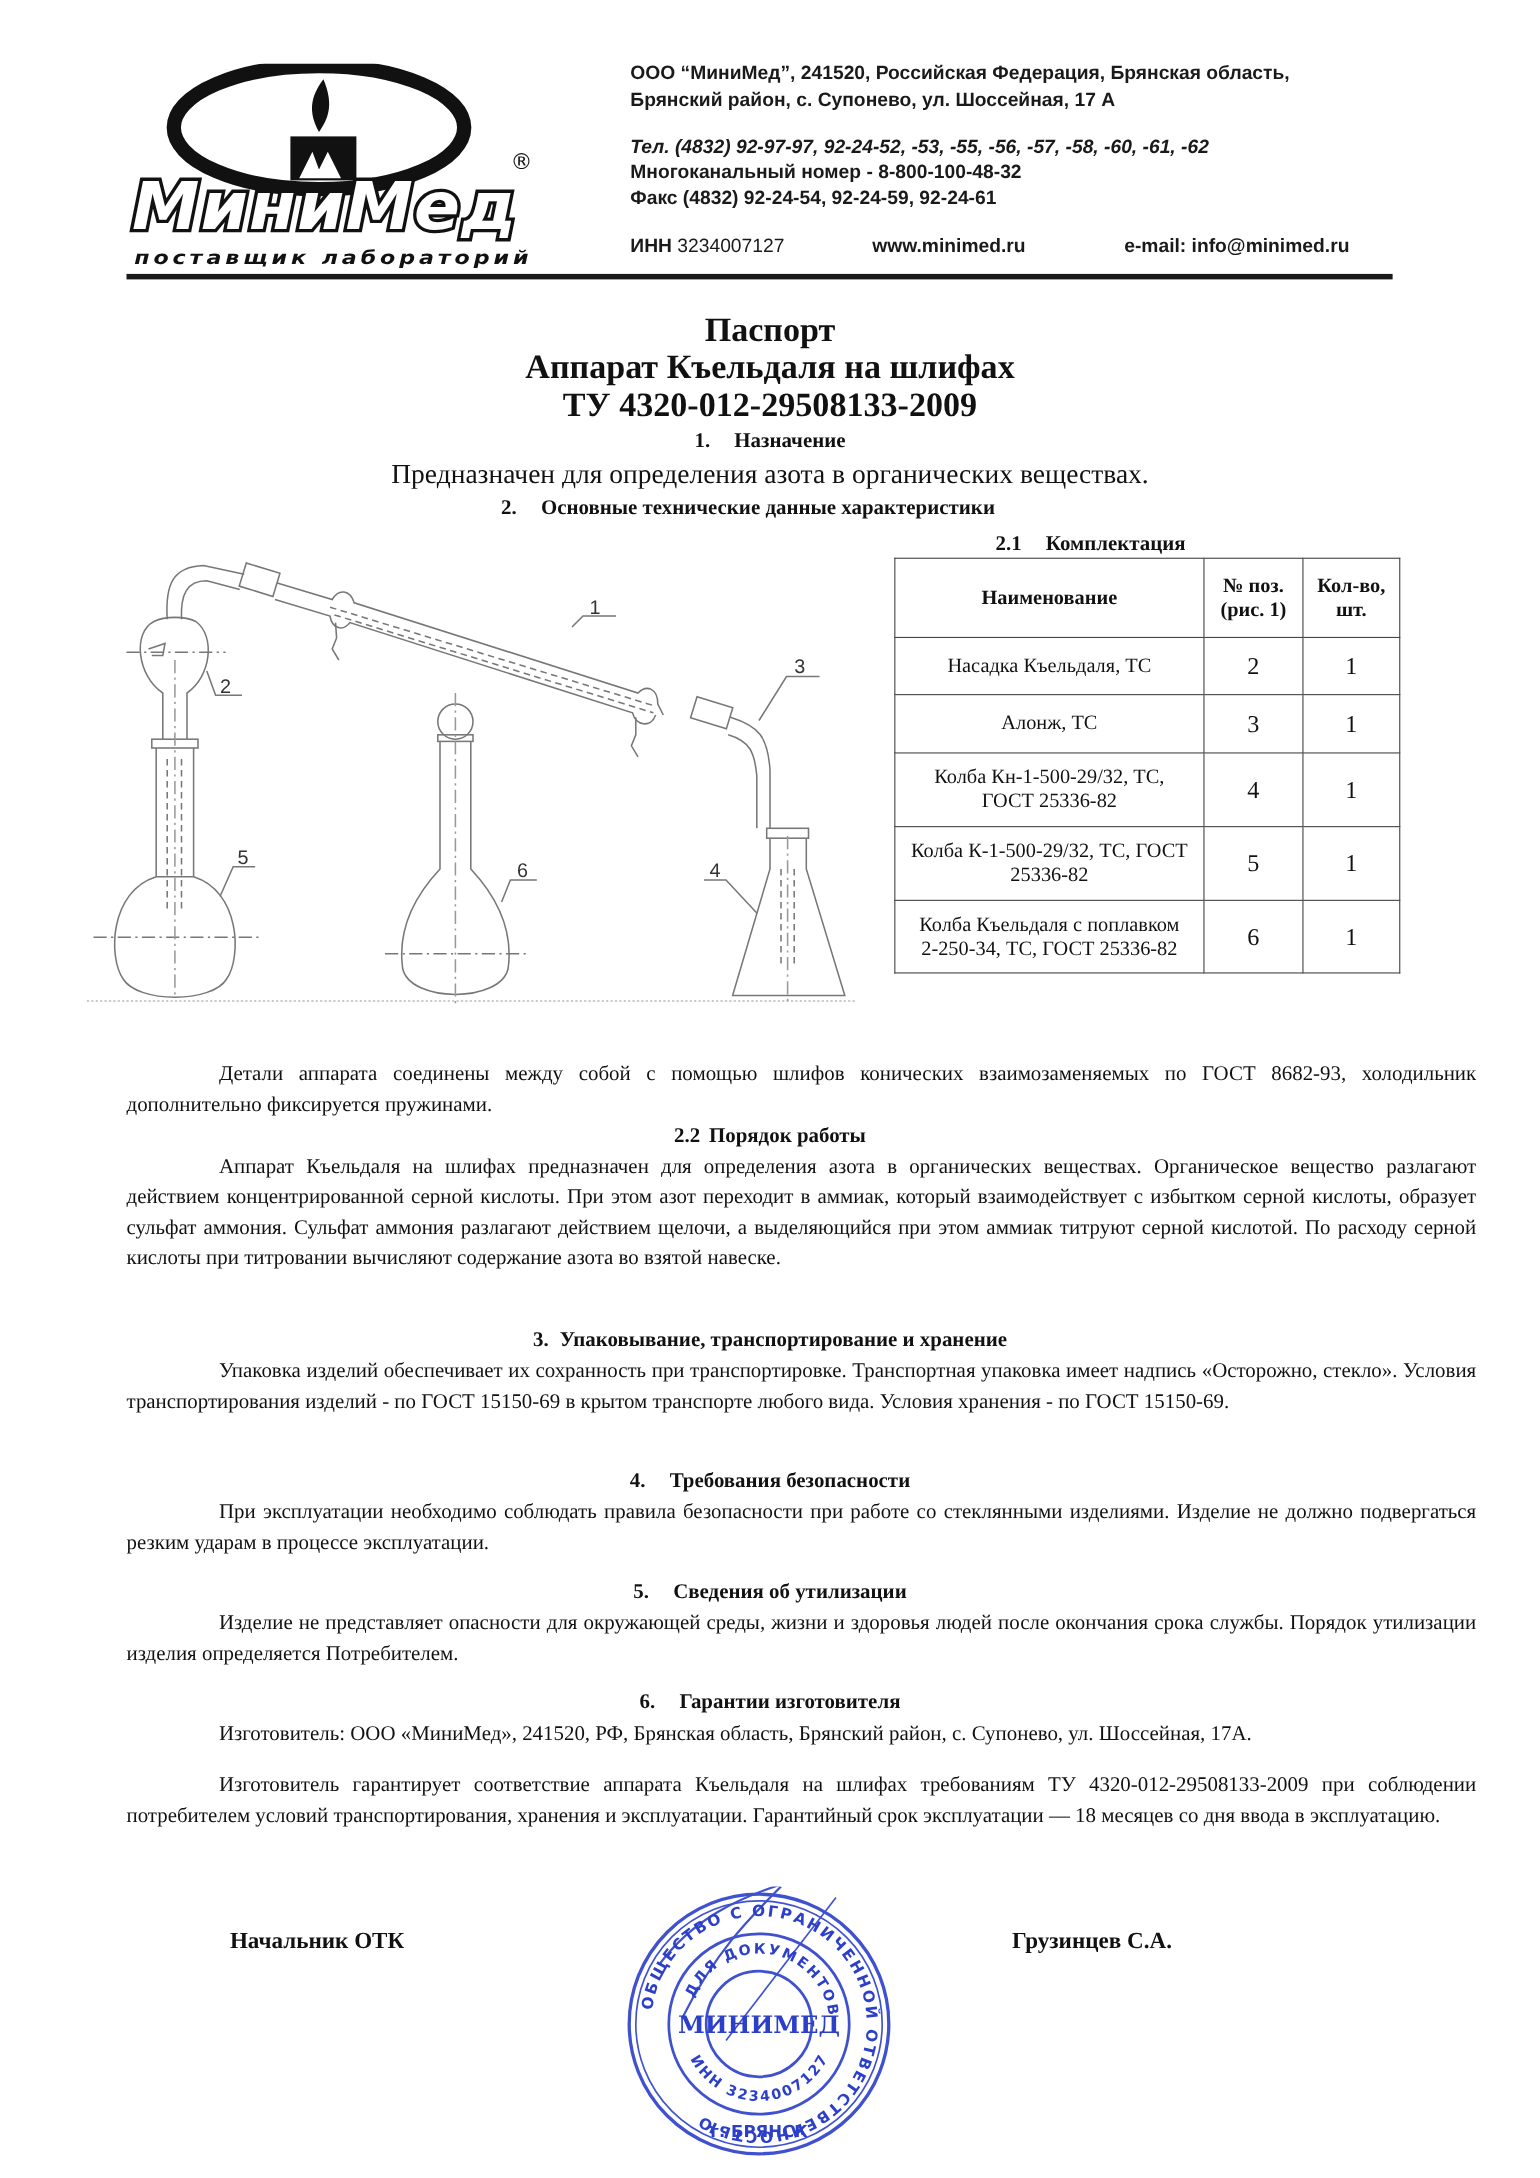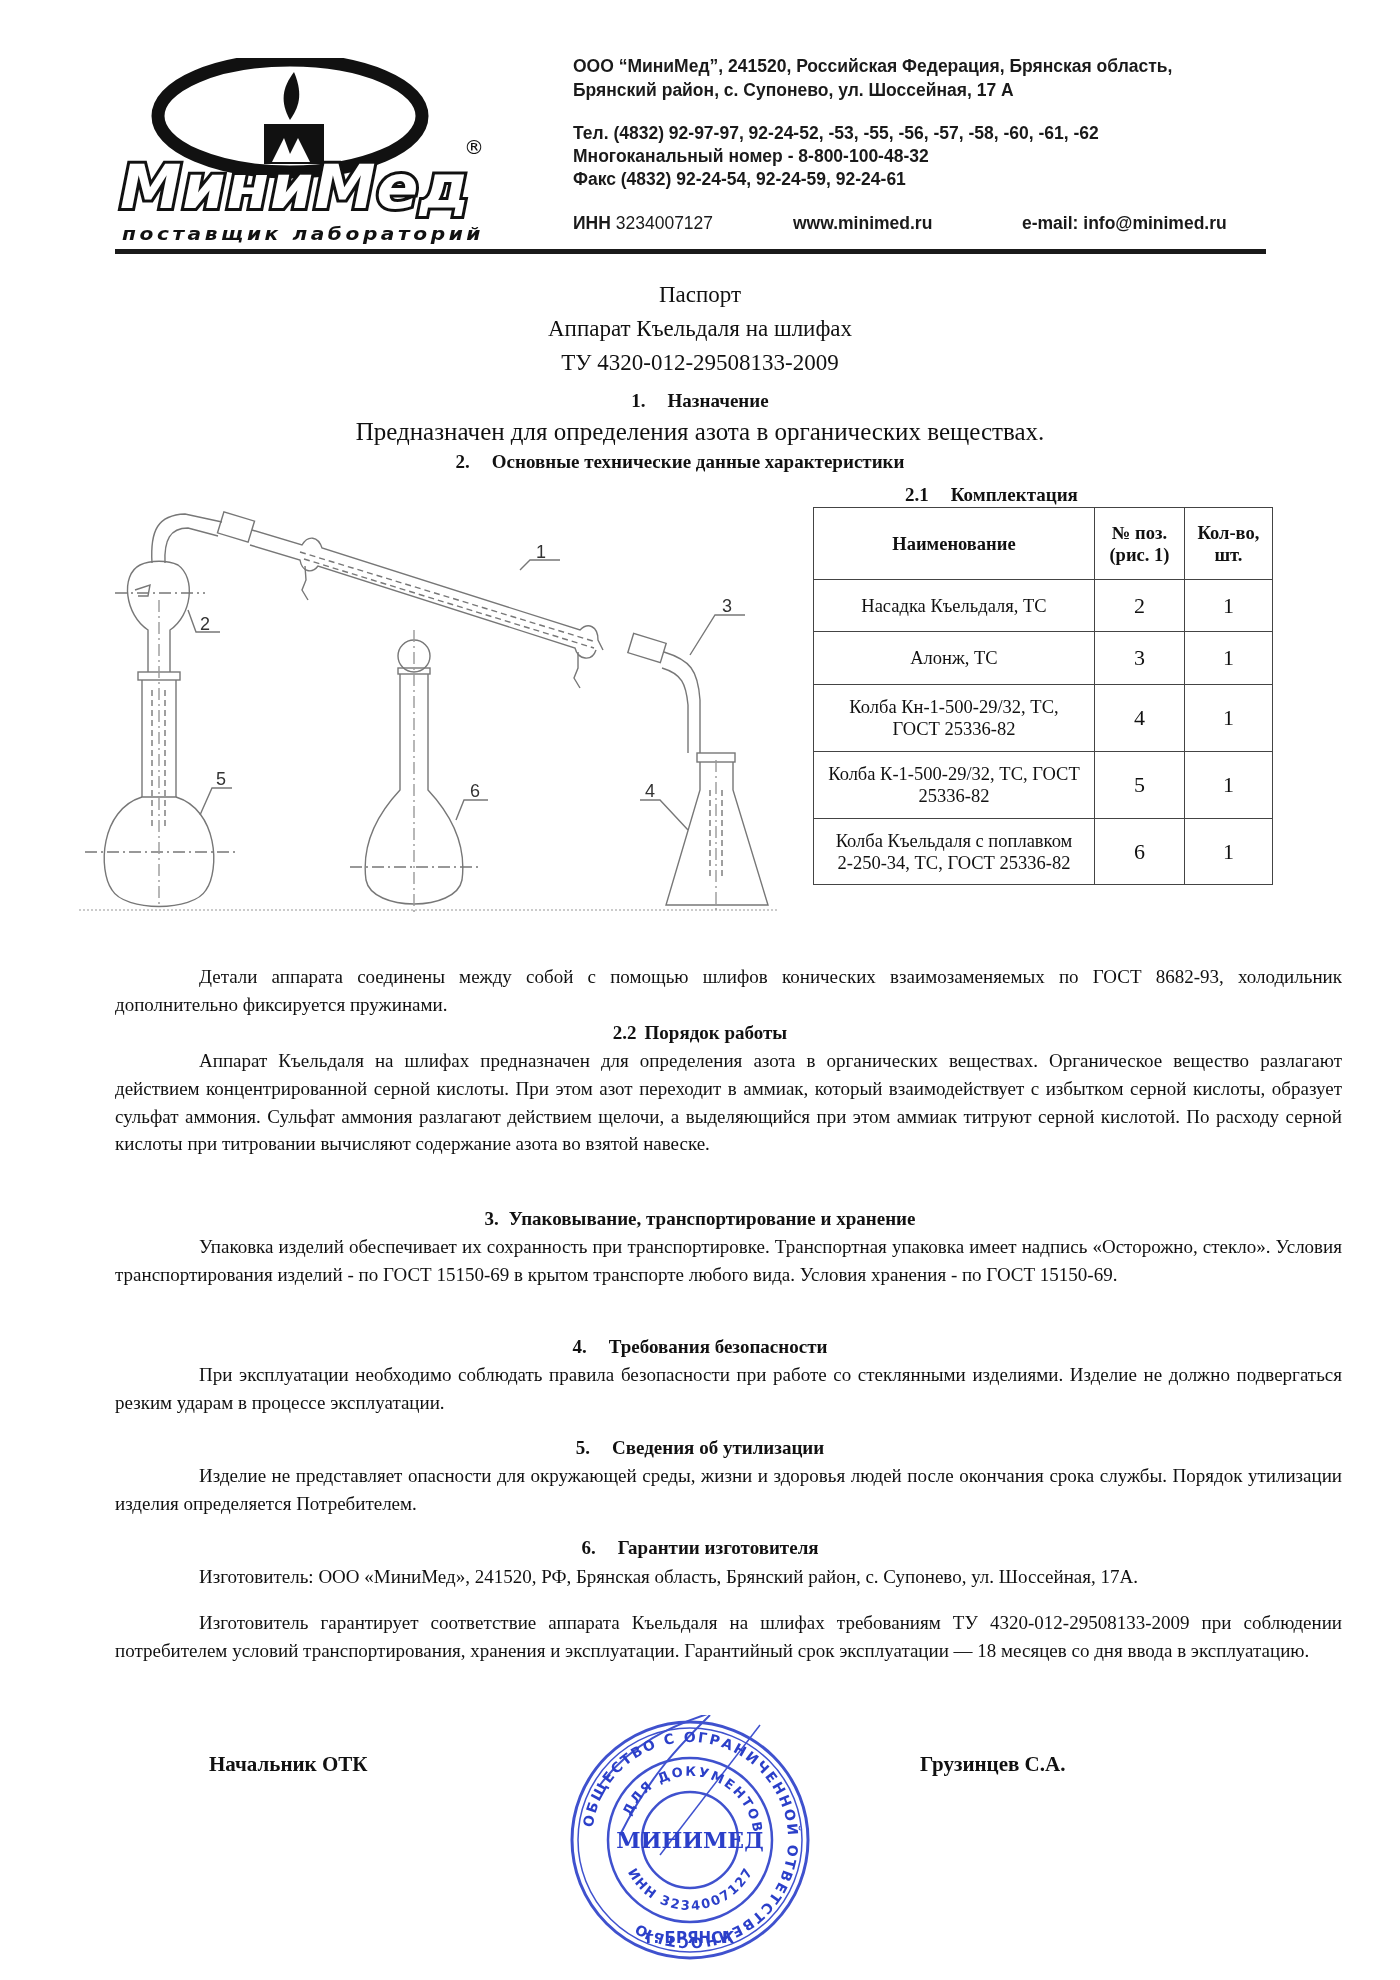--- a/index.html
+++ b/index.html
@@ -7,21 +7,21 @@
   .abs { position: absolute; }
   .serif { font-family: "Liberation Serif", serif; }
 
   
   .hdr-line { position: absolute; left: 573px; font-family: "Liberation Sans", sans-serif; font-weight: bold; font-size: 17.5px; color: #1a1a1a; white-space: nowrap; }
   .hdr-line .norm { font-weight: normal; }
   .rule { position: absolute; left: 115px; top: 249px; width: 1151px; height: 5px; background: #1a1a1a; }
 
   
   .center { position: absolute; left: 0; width: 1400px; text-align: center; font-family: "Liberation Serif", serif; white-space: nowrap; }
-  .title { font-weight: normal; font-size: 23px; }
+  .title { font-weight: bold; font-size: 31px; }
   .sec { font-weight: bold; font-size: 19px; }
   .sec .num { display: inline-block; margin-right: 22px; }
 
   
   .para { position: absolute; left: 115px; width: 1227px; font-family: "Liberation Serif", serif; font-size: 19px; line-height: 27.8px; text-align: justify; color: #111; }
   .para .ind { display: inline-block; width: 84px; }
 
   
   table.kit { position: absolute; left: 813px; top: 507px; width: 460px; border-collapse: collapse; font-family: "Liberation Serif", serif; }
   table.kit td, table.kit th { border: 1.6px solid #444; text-align: center; vertical-align: middle; padding: 0 4px; }
@@ -45,21 +45,21 @@
     <path d="M160 104 L172 80 L178 96 L186 80 L198 104 Z" fill="#fff"></path>
 
     <text x="8" y="150" style="font-family:'DejaVu Sans',sans-serif; font-weight:bold; font-size:60px; font-style:italic; letter-spacing:1px;" fill="#fff" stroke="#111" stroke-width="6" paint-order="stroke" textLength="350" lengthAdjust="spacingAndGlyphs">МиниМед</text>
     <text x="352" y="96" style="font-family:'DejaVu Sans',sans-serif; font-size:20px;" fill="#111">®</text>
     <text x="10" y="182" style="font-family:'DejaVu Sans',sans-serif; font-weight:bold; font-style:italic; font-size:17px; letter-spacing:3px;" fill="#111" textLength="362" lengthAdjust="spacingAndGlyphs">поставщик лабораторий</text>
   </svg>
 </div>
 
 <div class="hdr-line" style="top:56px;">ООО “МиниМед”, 241520, Российская Федерация, Брянская область,</div>
 <div class="hdr-line" style="top:80px;">Брянский район, с. Супонево, ул. Шоссейная, 17 А</div>
-<div class="hdr-line" style="top:123px;">Тел. (4832) 92-97-97, 92-24-52, -53, -55, -56, -57, -58, -60, -61, -62</div>
+<div class="hdr-line" style="top:123px;font-style:italic;">Тел. (4832) 92-97-97, 92-24-52, -53, -55, -56, -57, -58, -60, -61, -62</div>
 <div class="hdr-line" style="top:146px;">Многоканальный номер - 8-800-100-48-32</div>
 <div class="hdr-line" style="top:169px;">Факс (4832) 92-24-54, 92-24-59, 92-24-61</div>
 <div class="hdr-line" style="top:213px;">
   <span>ИНН</span>
   <span class="norm">3234007127</span>
 </div>
 <div class="hdr-line" style="top:213px; left:793px;">www.minimed.ru</div>
 <div class="hdr-line" style="top:213px; left:1022px;">e-mail: info@minimed.ru</div>
 <div class="rule"></div>
 

